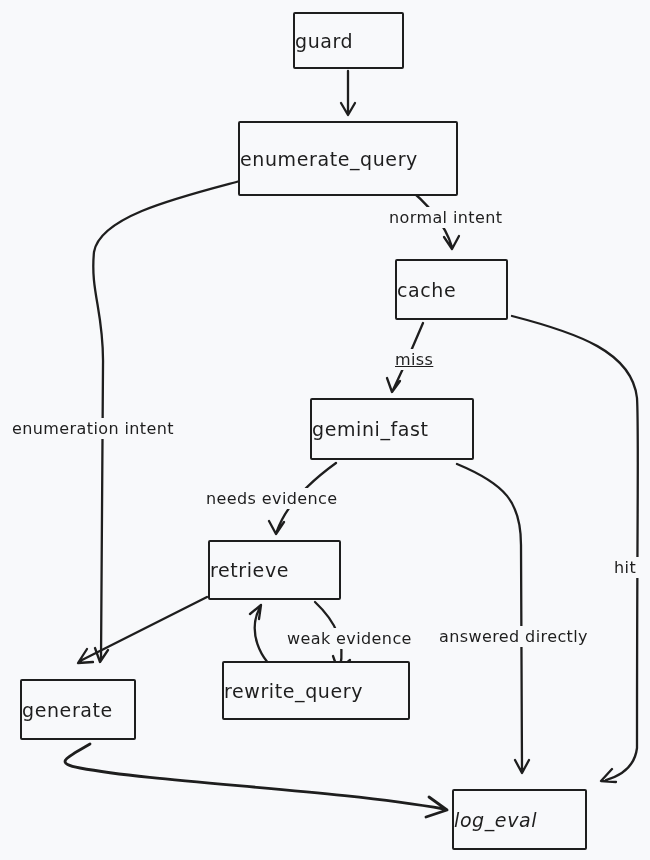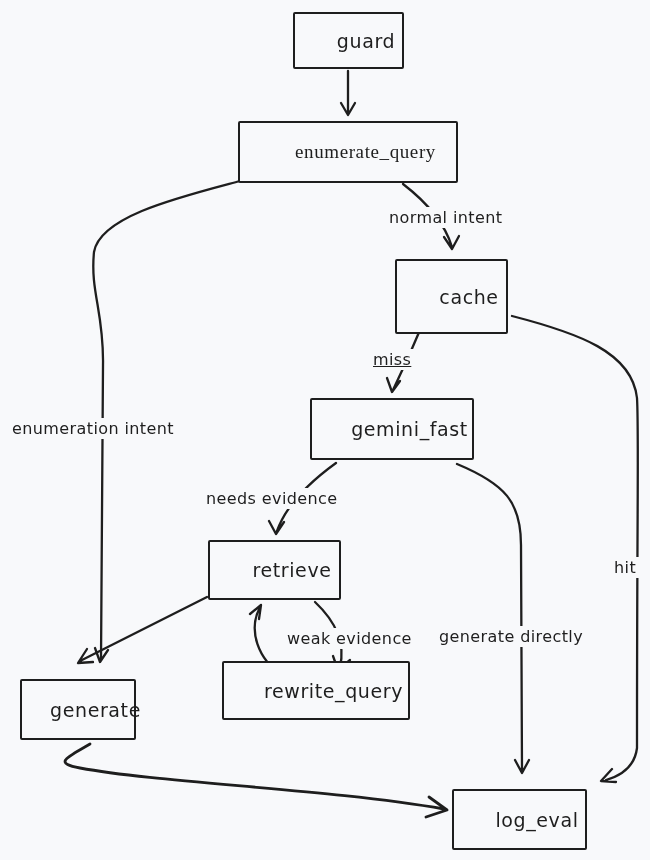--- a/index.html
+++ b/index.html
@@ -31,48 +31,47 @@
     stroke-linejoin: round;
   }
   svg.edge-layer path.thick { stroke-width: 2.8; }
   .node {
     position: absolute;
     border: 2.4px solid var(--ink);
     border-radius: 2px;
     background: var(--bg);
     display: flex;
     align-items: center;
-    justify-content: center;
-    padding-left: 35px;
+    justify-content: flex-start;
   }
   .node-label {
     font-size: 19px;
     letter-spacing: 0.6px;
     white-space: nowrap;
   }
   .edge-label {
     position: absolute;
     background: var(--bg);
     padding: 1px 4px;
     font-size: 16px;
     letter-spacing: 0.4px;
     white-space: nowrap;
   }
   
   .n-guard            { left: 293px; top: 12px;  width: 111px; height: 57px; }
-  .n-enumerate-query  { left: 238px; top: 121px; width: 220px; height: 62px; font-family: Liberation Serif, serif; }
-  .n-cache            { left: 395px; top: 259px; width: 113px; height: 75px; }
+  .n-enumerate-query  { left: 238px; top: 121px; width: 220px; height: 75px; }
+  .n-cache            { left: 395px; top: 259px; width: 113px; height: 61px; }
   .n-gemini-fast      { left: 310px; top: 398px; width: 164px; height: 62px; }
   .n-retrieve         { left: 208px; top: 540px; width: 133px; height: 60px; }
   .n-generate         { left: 20px;  top: 679px; width: 116px; height: 61px; }
   .n-rewrite-query    { left: 215px; top: 661px; width: 188px; height: 59px; margin-left: 7px; }
-  .n-log-eval         { left: 452px; top: 789px; width: 135px; height: 61px; }
+  .n-log-eval         { left: 452px; top: 789px; width: 135px; height: 61px; font-style: italic; }
   
   .l-normal-intent      { left: 385px; top: 207px; }
-  .l-miss               { left: 369px; top: 349px; text-decoration: underline; }
+  .l-miss               { left: 391px; top: 349px; text-decoration: underline; }
   .l-enumeration-intent { left: 8px;   top: 418px; }
   .l-needs-evidence     { left: 202px; top: 488px; }
   .l-weak-evidence      { left: 283px; top: 628px; }
   .l-answered-directly  { left: 435px; top: 626px; }
   .l-hit                { left: 610px; top: 557px; }
 </style>
 </head>
 <body>
 
 <div class="stage">
@@ -125,16 +124,16 @@
   </div>
   <div class="node n-log-eval">
     <span class="node-label">log_eval</span>
   </div>
 
   <div class="edge-label l-normal-intent">normal intent</div>
   <div class="edge-label l-miss">miss</div>
   <div class="edge-label l-needs-evidence">needs evidence</div>
   <div class="edge-label l-enumeration-intent">enumeration intent</div>
   <div class="edge-label l-weak-evidence">weak evidence</div>
-  <div class="edge-label l-answered-directly">generate directly</div>
+  <div class="edge-label l-answered-directly">answered directly</div>
   <div class="edge-label l-hit">hit</div>
 
 </div>
 
 </body></html>

